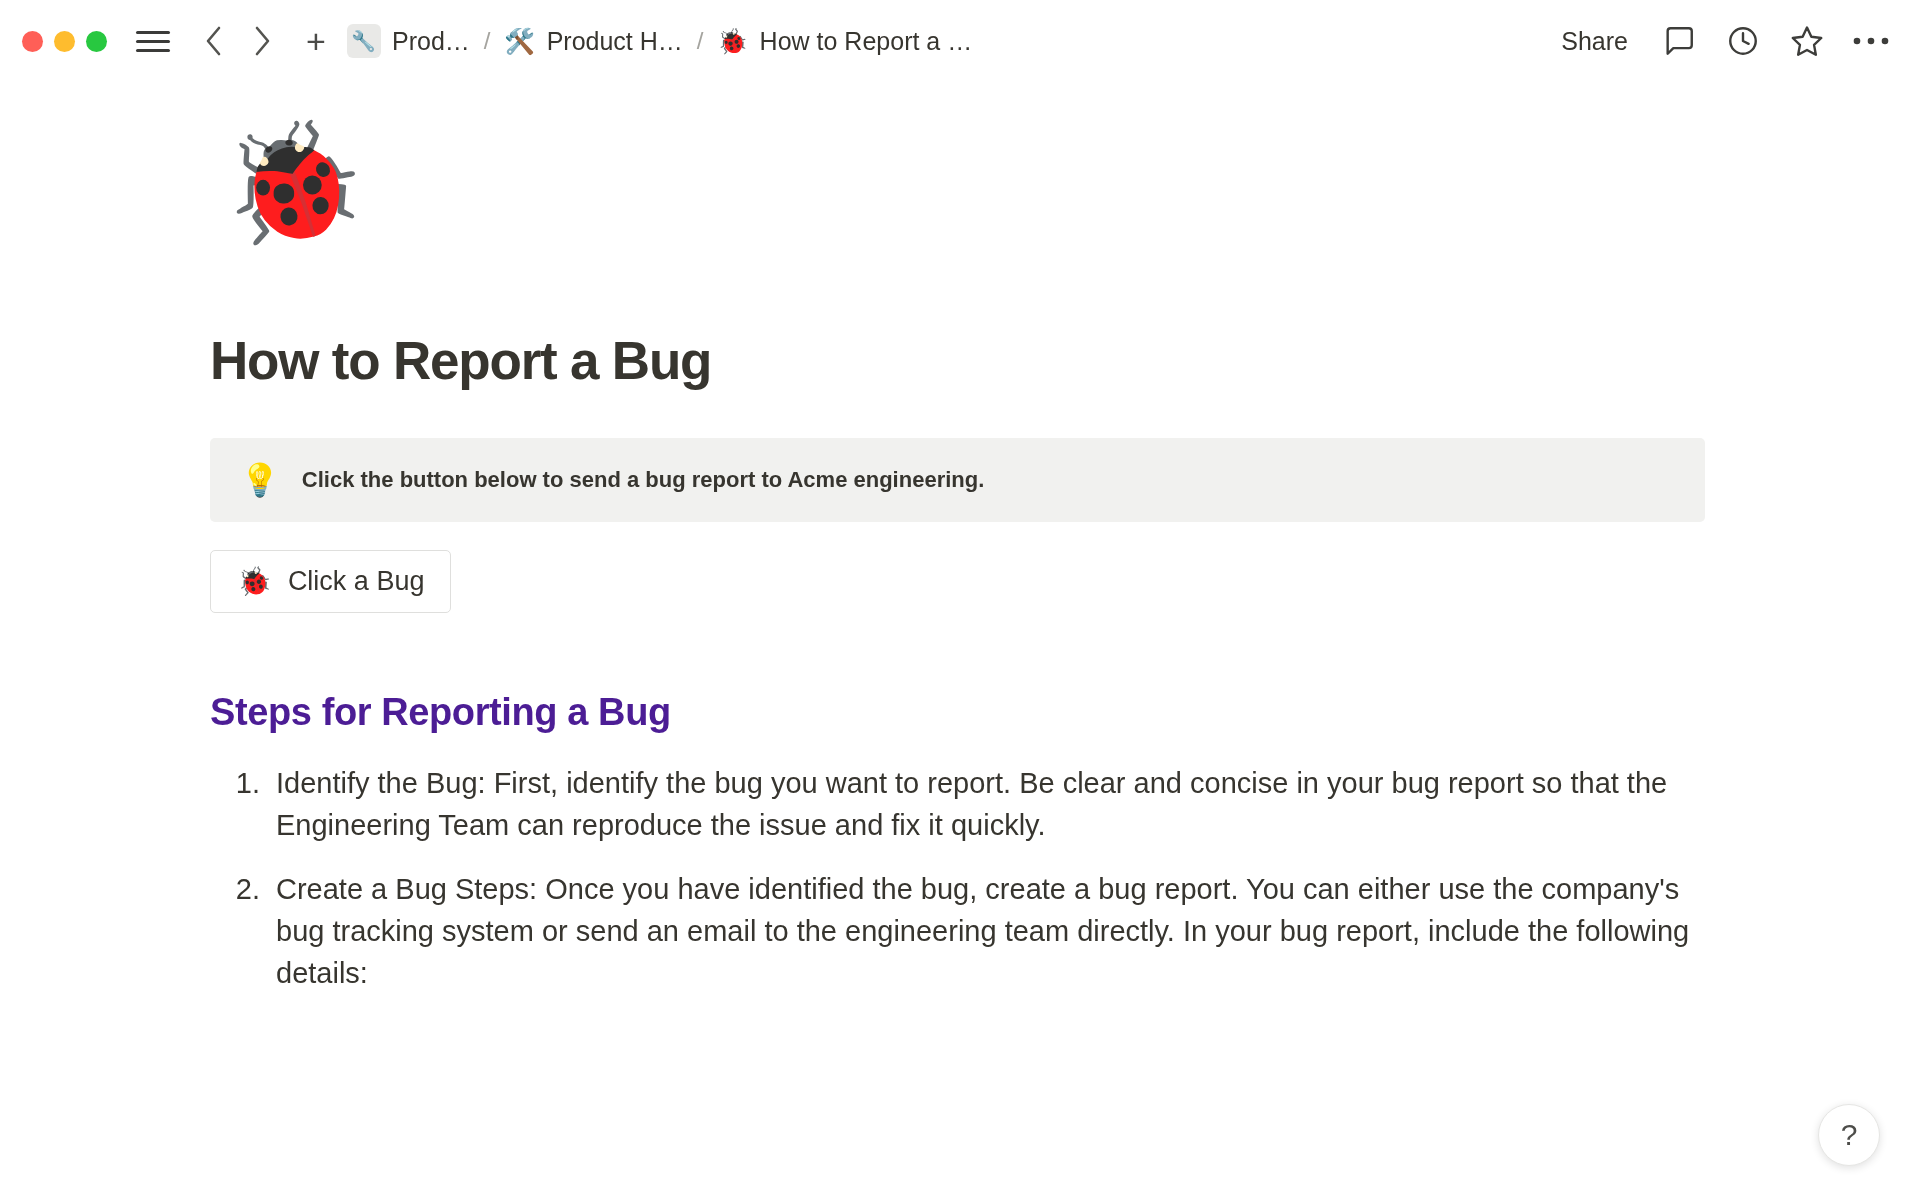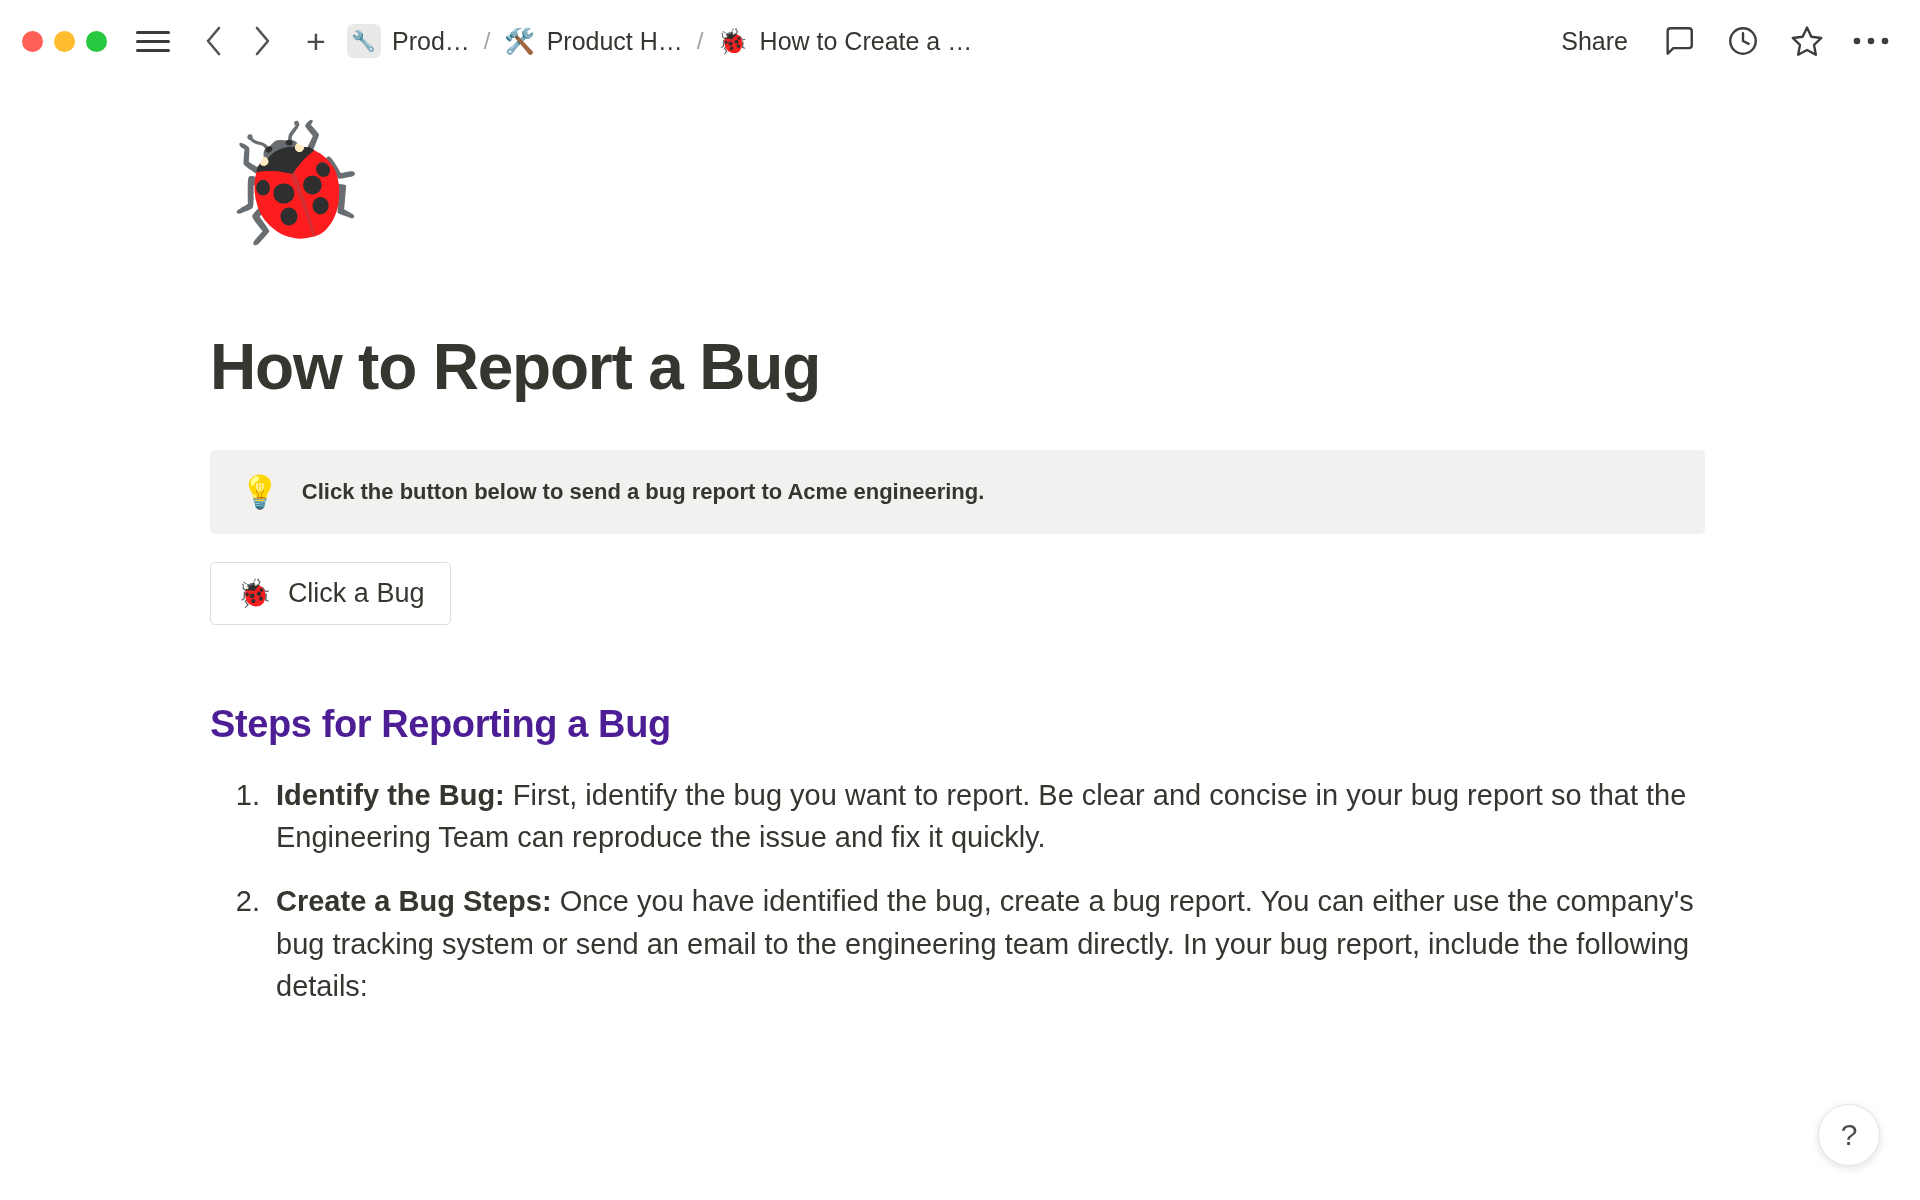--- a/index.html
+++ b/index.html
@@ -142,21 +142,21 @@
     padding-left: 0px;
   }
   .page-emoji {
     font-size: 118px;
     line-height: 1;
     margin: 18px 0 0 10px;
     height: 150px;
     display: block;
   }
   h1.page-title {
-    font-size: 64px;
+    font-size: 53px;
     line-height: 1.1;
     font-weight: bold;
     margin: 58px 0 0 0;
     letter-spacing: -1.2px;
     color: #37352f;
   }
   .callout {
     margin-top: 48px;
     background: #f1f1ef;
     border-radius: 5px;
@@ -195,21 +195,21 @@
     color: #4c1d95;
   }
   ol.steps {
     margin: 28px 0 0 0;
     padding-left: 58px;
     font-size: 29px;
     line-height: 1.45;
     color: #37352f;
   }
   ol.steps li { margin-bottom: 22px; padding-left: 8px; }
-  ol.steps li b { font-weight: bold; }
+  ol.steps li b { font-weight: normal; }
 
   
   .help-bubble {
     position: absolute;
     right: 40px;
     bottom: 34px;
     width: 62px;
     height: 62px;
     border-radius: 50%;
     background: #ffffff;
@@ -264,21 +264,21 @@
 
       <div class="crumb">
         <span class="crumb-emoji">🛠️</span>
         <span>Product H…</span>
       </div>
 
       <span class="crumb-sep">/</span>
 
       <div class="crumb">
         <span class="crumb-emoji">🐞</span>
-        <span>How to Create a …</span>
+        <span>How to Report a …</span>
       </div>
 
     </div>
 
     <div class="topbar-right">
       <div class="share-btn">Share</div>
 
       <div class="icon-btn tb-ico">
         <svg width="34" height="34" viewBox="0 0 24 24" fill="none" stroke="#3d3d3a" stroke-width="1.7" stroke-linecap="round" stroke-linejoin="round">
             <path d="M21 15a2 2 0 0 1-2 2H8l-4 4V5a2 2 0 0 1 2-2h13a2 2 0 0 1 2 2z"></path>

